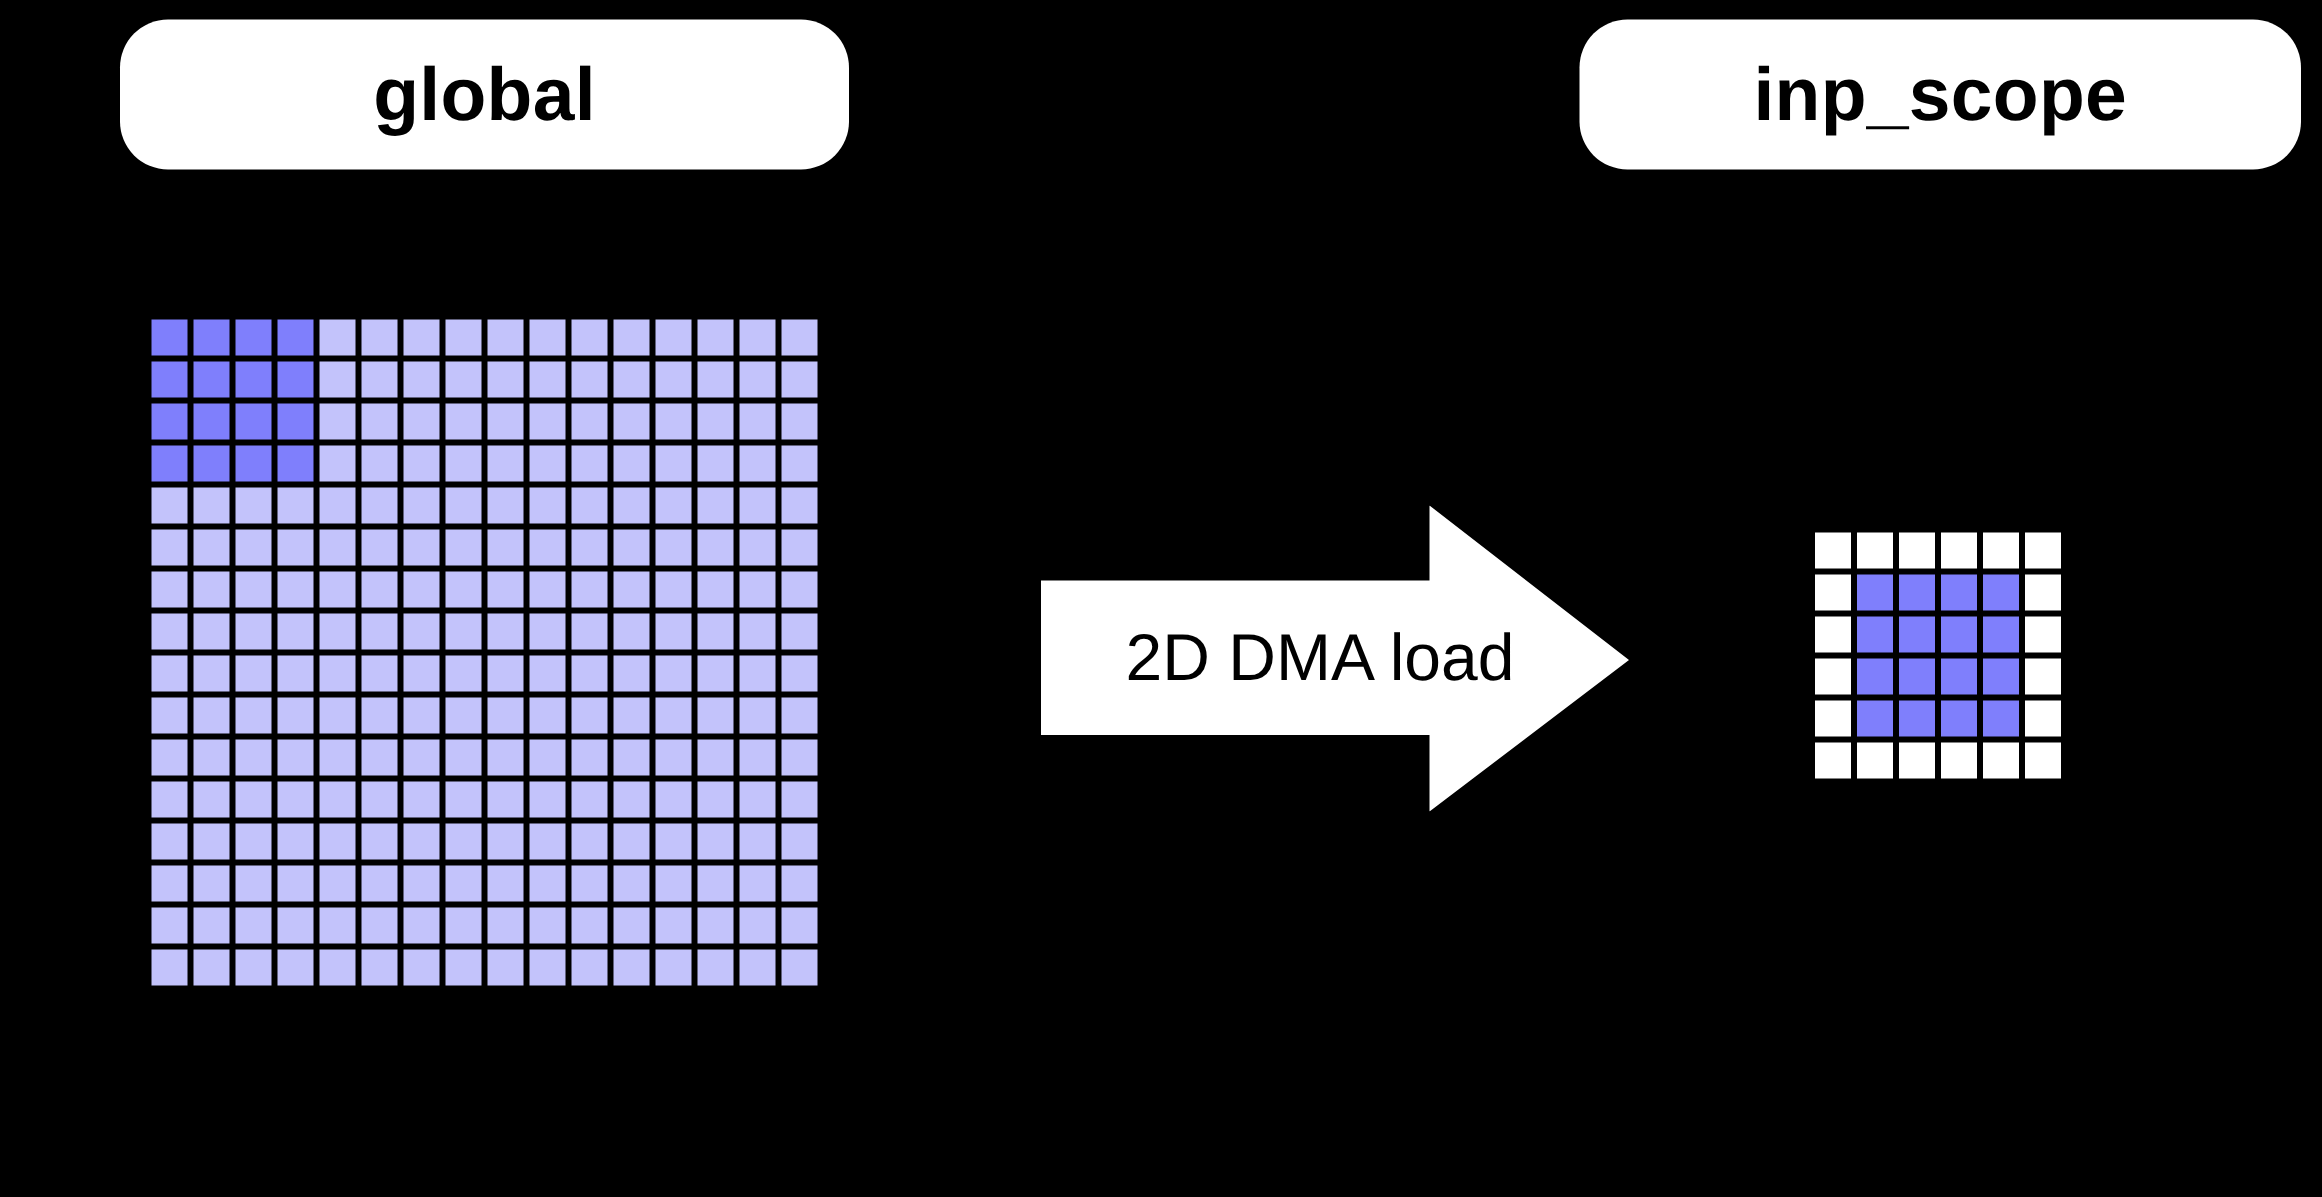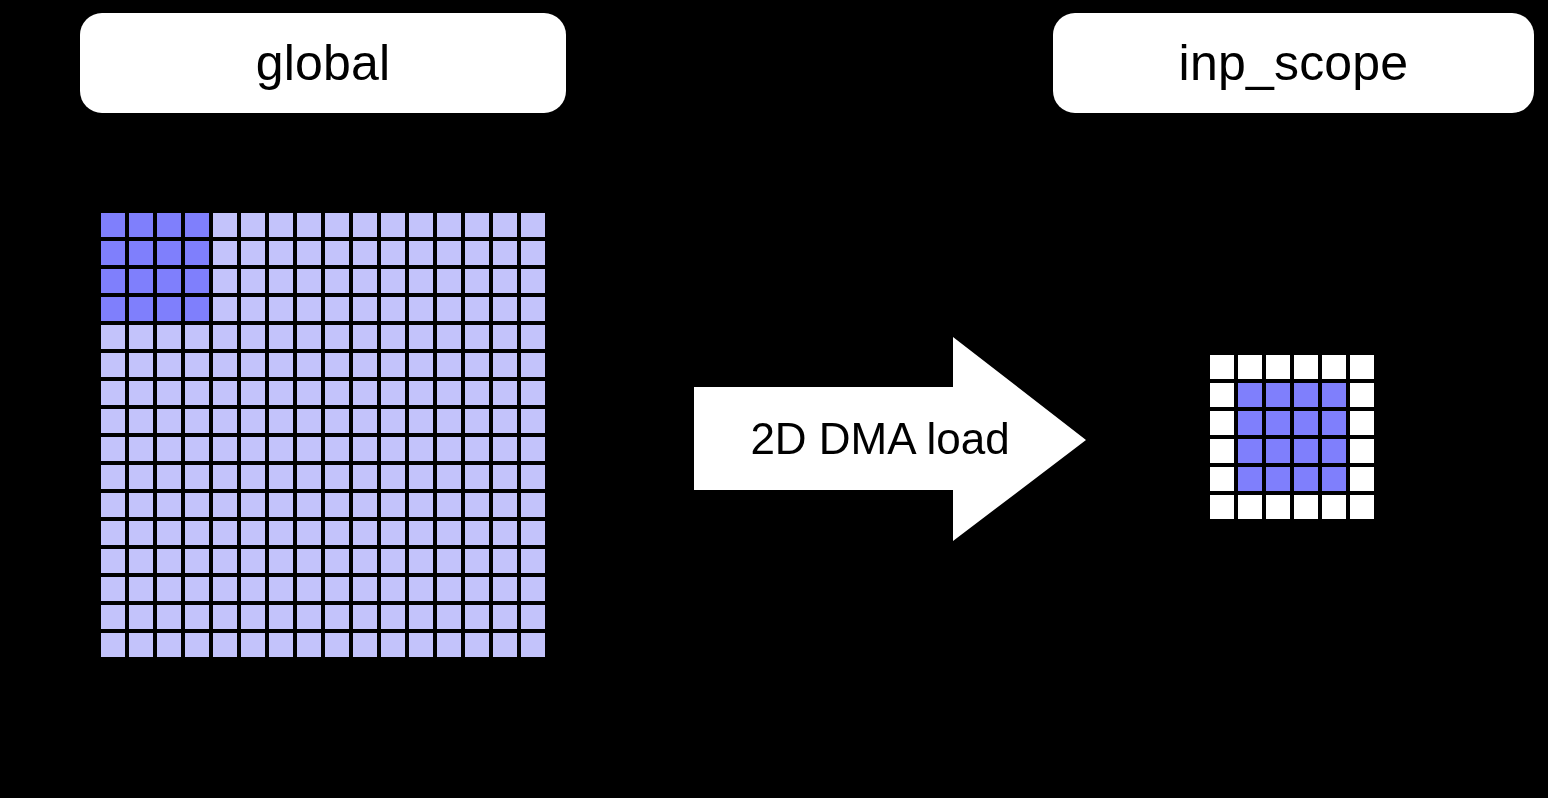--- a/index.html
+++ b/index.html
@@ -18,27 +18,27 @@
     width: 1548px;
     height: 798px;
     background: #000000;
     overflow: hidden;
   }
 
   
   .pill {
     position: absolute;
     background: #ffffff;
-    border-radius: 22px;
+    border-radius: 32px;
     display: flex;
     align-items: center;
     justify-content: center;
     color: #000000;
     font-size: 50px;
-    font-weight: 400;
+    font-weight: 700;
     letter-spacing: 0.2px;
     line-height: 1;
     white-space: nowrap;
   }
   #pill-global   { left: 80px;   top: 13px; width: 486px; height: 100px; }
   #pill-inpscope { left: 1053px; top: 13px; width: 481px; height: 100px; }
 
   
   .grid {
     position: absolute;

